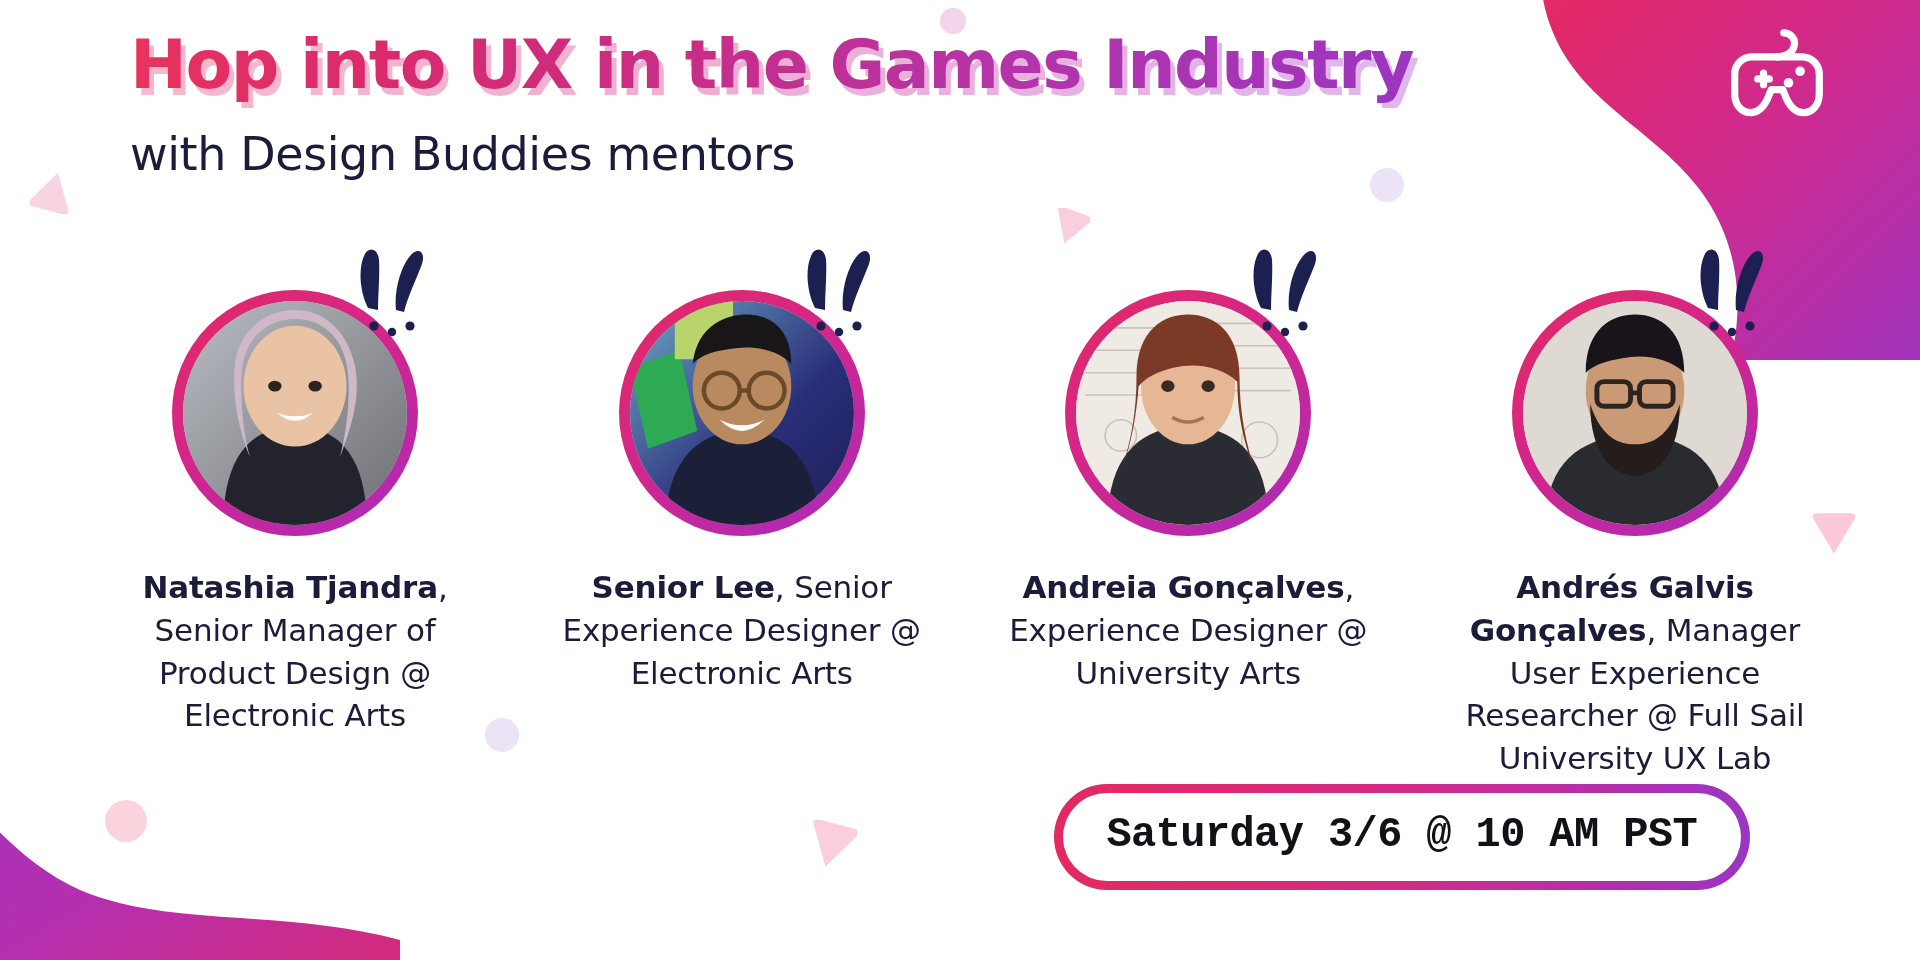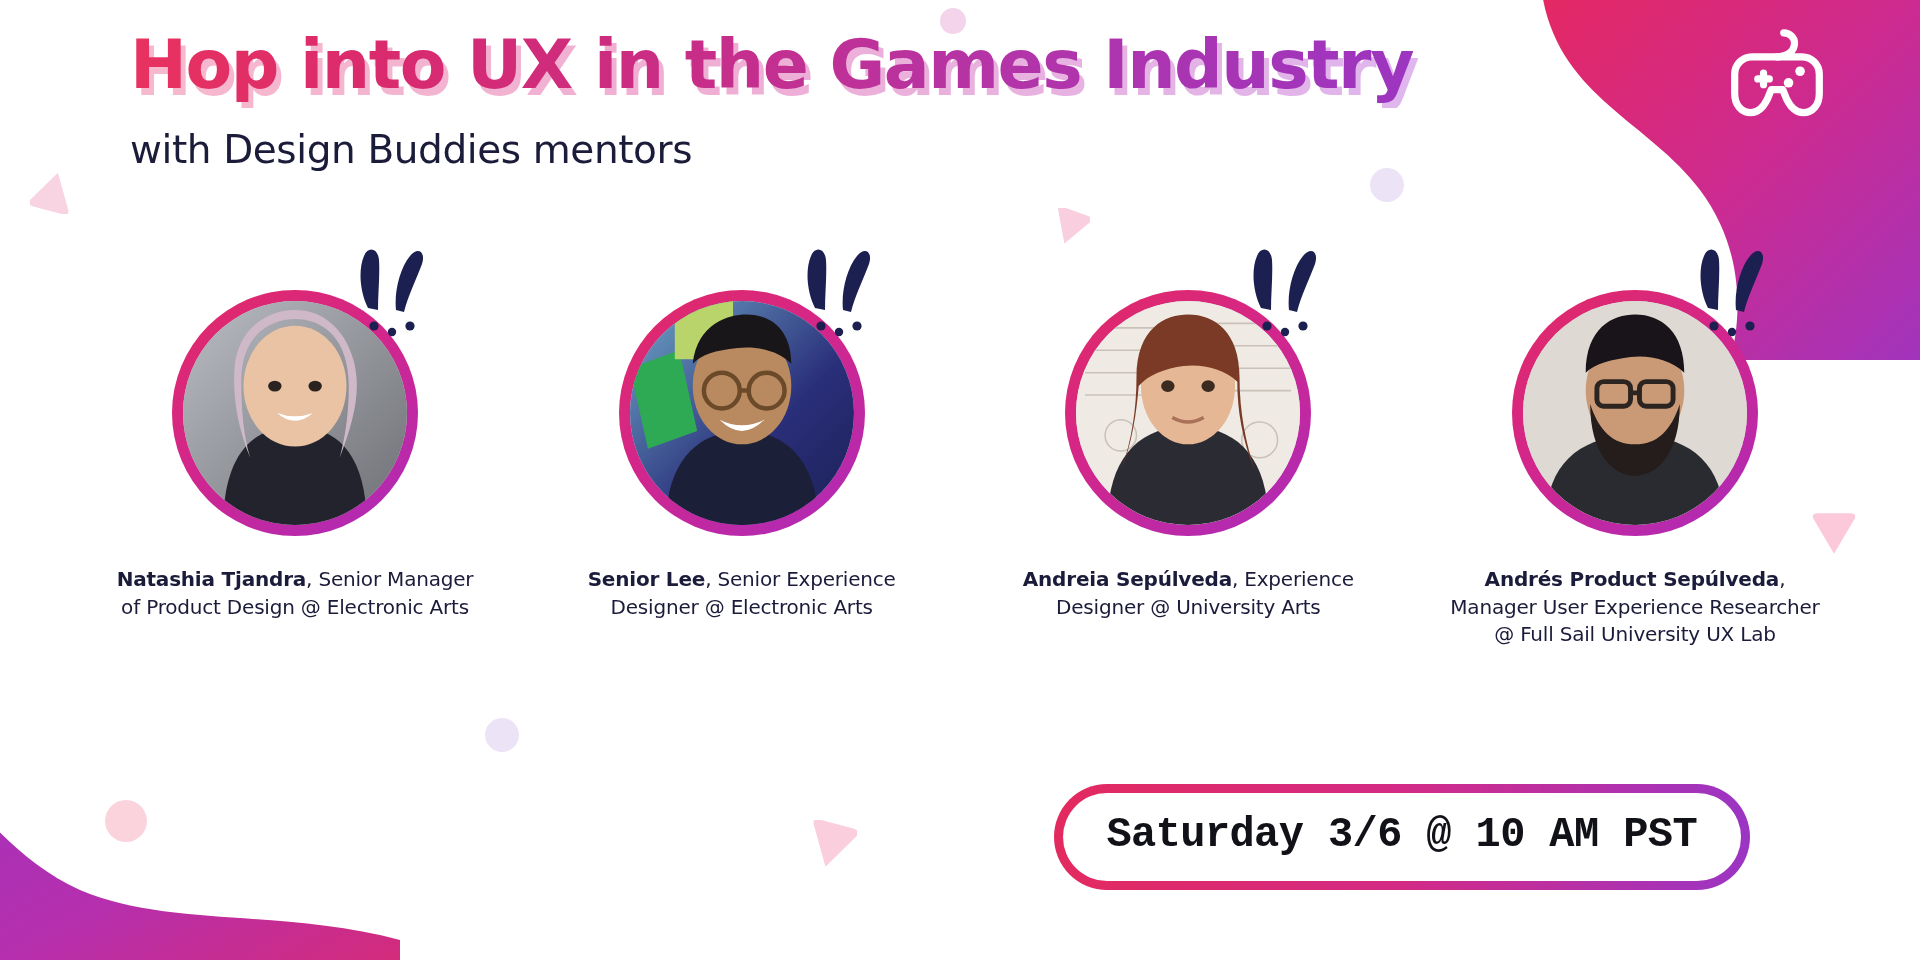--- a/index.html
+++ b/index.html
@@ -48,21 +48,21 @@
   #title .face {
     position: relative;
     background: linear-gradient(90deg,#e8325f 0%, #d92a6e 20%, #c92d85 42%, #b434a8 68%, #9c35c0 100%);
     -webkit-background-clip: text;
     background-clip: text;
     color: transparent;
     z-index: 2;
   }
   #subtitle {
     margin-top: 26px;
-    font-size: 39px;
+    font-size: 46px;
     font-weight: 500;
     color: #1b1b3a;
     letter-spacing: -0.4px;
     font-family: "DejaVu Sans", sans-serif;
   }
 
   
   #gamepad { position: absolute; right: 84px; top: 28px; width: 118px; height: 100px; z-index: 6; }
 
   
@@ -86,21 +86,21 @@
     width: 100%; height: 100%;
     border-radius: 50%;
     overflow: hidden;
     position: relative;
     background: #d8d8dd;
   }
   .ears { position: absolute; right: -22px; top: -52px; width: 96px; height: 104px; }
   .speaker-text {
     margin-top: 30px;
     text-align: center;
-    font-size: 20px;
+    font-size: 31px;
     line-height: 1.38;
     color: #1b1b3a;
     max-width: 370px;
     font-family: "DejaVu Sans", sans-serif;
     letter-spacing: -0.2px;
   }
   .speaker-text b { font-weight: 800; }
 
   
   #date-pill {
@@ -291,21 +291,21 @@
           <g fill="#1b2050">
             <path d="M24 70 C16 54 14 32 20 18 C24 8 34 10 35 22 C36 36 34 56 34 72 Z"></path>
             <path d="M52 72 C50 54 56 30 66 18 C74 8 82 14 78 26 C72 42 64 58 60 74 Z"></path>
           </g>
           <circle cx="30" cy="88" r="4.6" fill="#1b2050"></circle>
           <circle cx="48" cy="94" r="4.2" fill="#1b2050"></circle>
           <circle cx="66" cy="88" r="4.6" fill="#1b2050"></circle>
         </svg>
       </div>
       <div class="speaker-text">
-        <b>Andreia Sepúlveda</b><span>, </span><span>Experience Designer @ University Arts</span>
+        <b>Andreia Gonçalves</b><span>, </span><span>Experience Designer @ University Arts</span>
       </div>
     </div>
 
     <div class="speaker">
       <div class="avatar-wrap">
         <div class="ring">
           <div class="photo">
             <svg viewBox="0 0 100 100" style="width:100%;height:100%;display:block;">
               <rect width="100" height="100" fill="#ded9d2"></rect>
               <path d="M10 100 C10 72 26 60 50 60 C74 60 90 72 90 100 Z" fill="#2a2a31"></path>
@@ -324,21 +324,21 @@
           <g fill="#1b2050">
             <path d="M24 70 C16 54 14 32 20 18 C24 8 34 10 35 22 C36 36 34 56 34 72 Z"></path>
             <path d="M52 72 C50 54 56 30 66 18 C74 8 82 14 78 26 C72 42 64 58 60 74 Z"></path>
           </g>
           <circle cx="30" cy="88" r="4.6" fill="#1b2050"></circle>
           <circle cx="48" cy="94" r="4.2" fill="#1b2050"></circle>
           <circle cx="66" cy="88" r="4.6" fill="#1b2050"></circle>
         </svg>
       </div>
       <div class="speaker-text">
-        <b>Andrés Product Sepúlveda</b><span>, </span><span>Manager User Experience Researcher @ Full Sail University UX Lab</span>
+        <b>Andrés Galvis Gonçalves</b><span>, </span><span>Manager User Experience Researcher @ Full Sail University UX Lab</span>
       </div>
     </div>
 
   </div>
 
   <div id="date-pill">
     <div id="date-pill-inner">Saturday 3/6 @ 10 AM PST</div>
   </div>
 
 </div>

